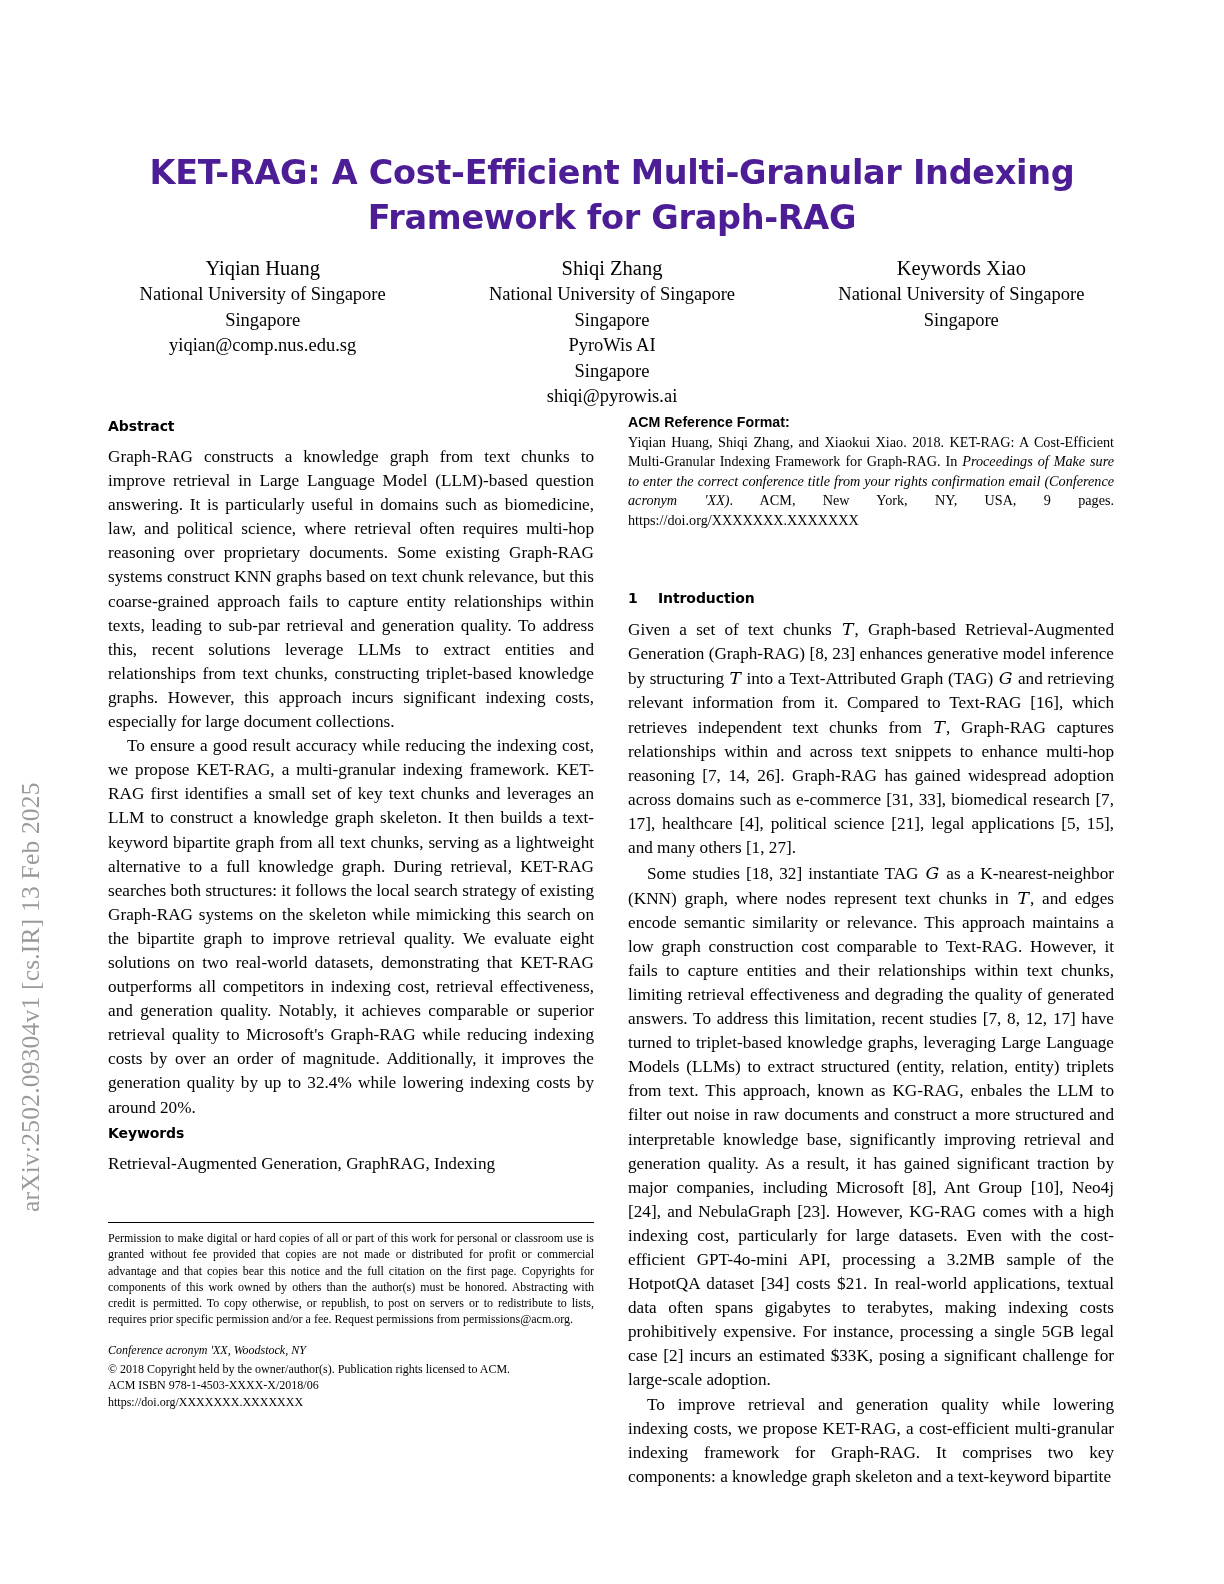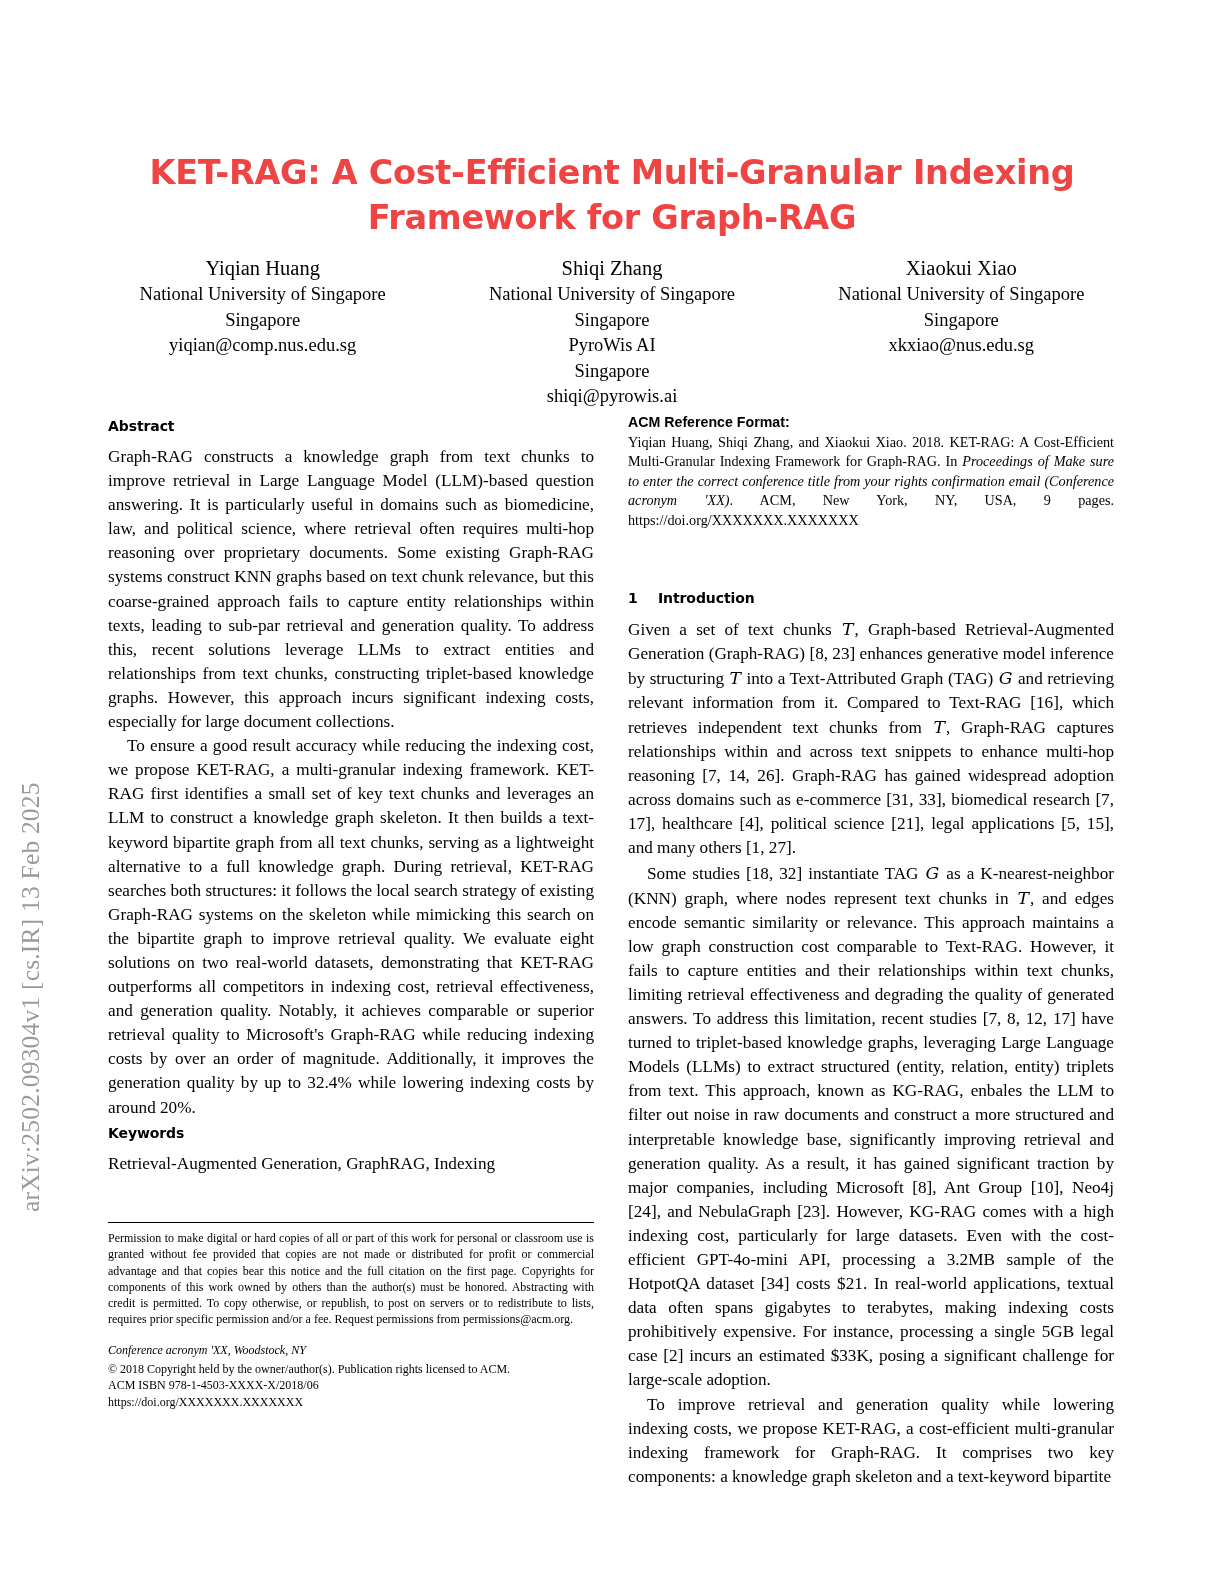--- a/index.html
+++ b/index.html
@@ -53,21 +53,21 @@
     width: 1000px;
     text-align: center;
   }
   .paper-title {
     font-family: "DejaVu Sans", sans-serif;
     font-weight: bold;
     font-size: 33.5px;
     line-height: 45px;
     letter-spacing: -0.3px;
     margin: 0;
-    color: #ef4444;
+    color: #4c1d95;
   }
 
   
   .authors {
     position: absolute;
     left: 108px;
     top: 255px;
     width: 1008px;
     display: flex;
     align-items: flex-start;
@@ -198,24 +198,23 @@
     <div class="author">
       <span class="name">Shiqi Zhang</span>
       <span class="line">National University of Singapore</span>
       <span class="line">Singapore</span>
       <span class="line">PyroWis AI</span>
       <span class="line">Singapore</span>
       <span class="line">shiqi@pyrowis.ai</span>
     </div>
 
     <div class="author">
-      <span class="name">Xiaokui Xiao</span>
+      <span class="name">Keywords Xiao</span>
       <span class="line">National University of Singapore</span>
       <span class="line">Singapore</span>
-      <span class="line">xkxiao@nus.edu.sg</span>
     </div>
 
   </div>
 
   <div class="col col-left">
 
     <h2 class="sec">Abstract</h2>
     <p class="noindent">Graph-RAG constructs a knowledge graph from text chunks to improve retrieval in Large Language Model (LLM)-based question answering. It is particularly useful in domains such as biomedicine, law, and political science, where retrieval often requires multi-hop reasoning over proprietary documents. Some existing Graph-RAG systems construct KNN graphs based on text chunk relevance, but this coarse-grained approach fails to capture entity relationships within texts, leading to sub-par retrieval and generation quality. To address this, recent solutions leverage LLMs to extract entities and relationships from text chunks, constructing triplet-based knowledge graphs. However, this approach incurs significant indexing costs, especially for large document collections.</p>
     <p>To ensure a good result accuracy while reducing the indexing cost, we propose KET-RAG, a multi-granular indexing framework. KET-RAG first identifies a small set of key text chunks and leverages an LLM to construct a knowledge graph skeleton. It then builds a text-keyword bipartite graph from all text chunks, serving as a lightweight alternative to a full knowledge graph. During retrieval, KET-RAG searches both structures: it follows the local search strategy of existing Graph-RAG systems on the skeleton while mimicking this search on the bipartite graph to improve retrieval quality. We evaluate eight solutions on two real-world datasets, demonstrating that KET-RAG outperforms all competitors in indexing cost, retrieval effectiveness, and generation quality. Notably, it achieves comparable or superior retrieval quality to Microsoft's Graph-RAG while reducing indexing costs by over an order of magnitude. Additionally, it improves the generation quality by up to 32.4% while lowering indexing costs by around 20%.</p>
 

